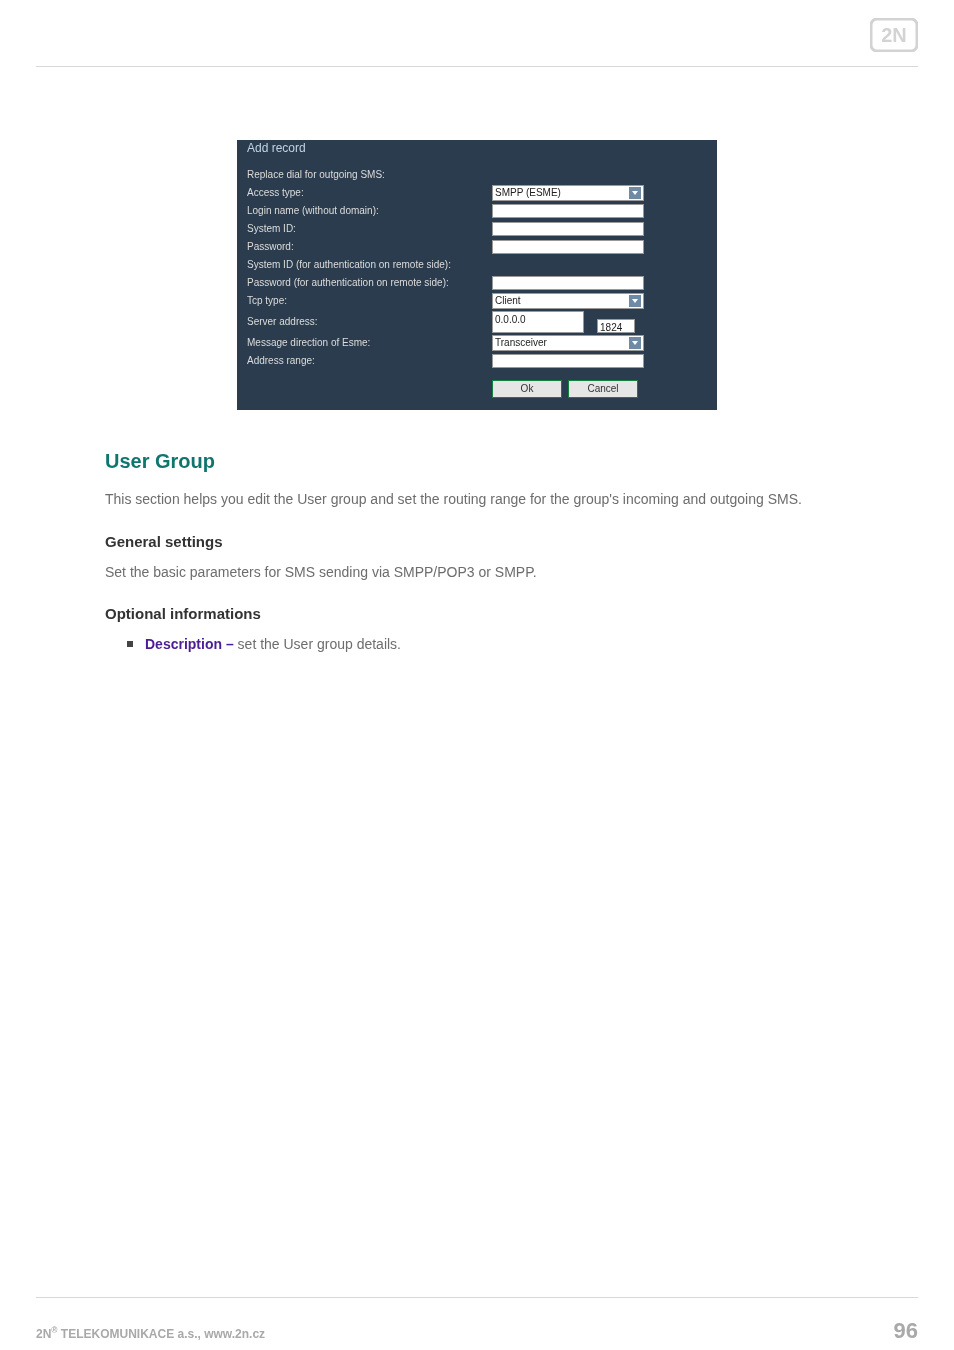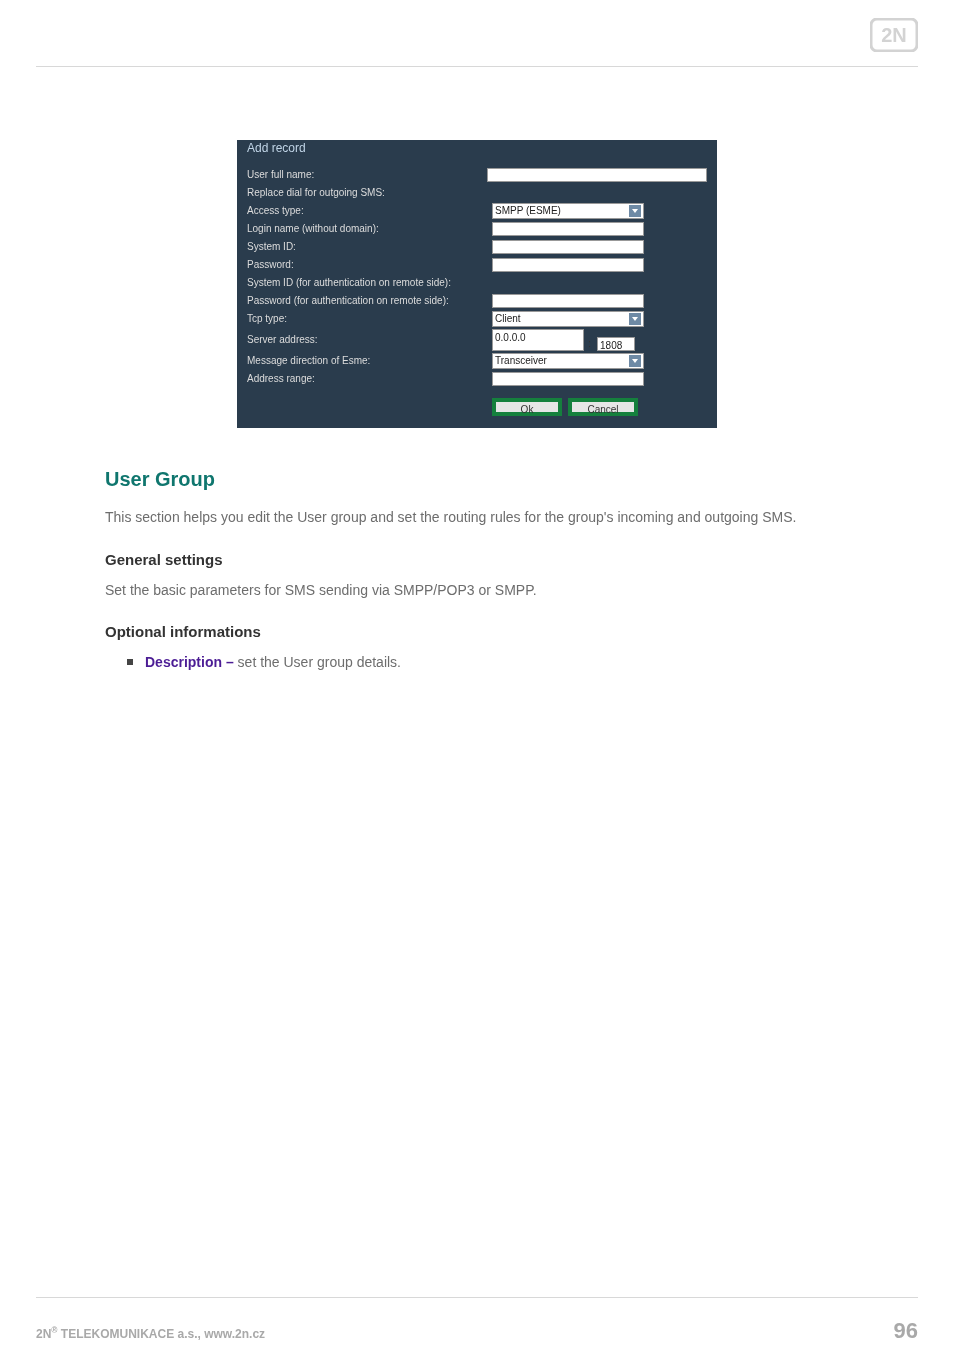--- a/index.html
+++ b/index.html
@@ -134,21 +134,21 @@
   }
   .btn-row {
     display: flex;
     gap: 6px;
     padding: 10px 10px 0 255px;
   }
   .btn {
     width: 70px;
     height: 18px;
     background: #e6e6e6;
-    border: 4px solid #15803d;
+    border: 1px solid #15803d;
     font-size: 10px;
     color: #333;
     text-align: center;
     line-height: 16px;
     cursor: pointer;
   }
 
   
   .content {
     margin-top: 40px;
@@ -235,26 +235,20 @@
 </div>
 <div class="hr-top"></div>
 
 <div class="page">
 
   <div class="panel-wrap">
     <div class="panel">
       <div class="panel-sub">Add record</div>
 
 
-      <div class="row">
-        <div class="lbl">User full name:</div>
-        <div class="val">
-            <div class="input-full"></div>
-          </div>
-      </div>
 
       <div class="row">
         <div class="lbl">Replace dial for outgoing SMS:</div>
         <div class="val"></div>
       </div>
 
       <div class="row">
         <div class="lbl">Access type:</div>
         <div class="val">
           <div class="select-md">
@@ -313,21 +307,21 @@
             </span>
           </div>
         </div>
       </div>
 
       <div class="row">
         <div class="lbl">Server address:</div>
         <div class="val">
           <div class="input-sm">0.0.0.0</div>
           <span class="colon">:</span>
-          <div class="input-port">1808</div>
+          <div class="input-port">1824</div>
         </div>
       </div>
 
       <div class="row">
         <div class="lbl">Message direction of Esme:</div>
         <div class="val">
           <div class="select-md">
             <span>Transceiver</span>
             <span class="chev">
               <svg width="8" height="8" viewBox="0 0 8 8">
@@ -347,21 +341,21 @@
 
       <div class="btn-row">
         <div class="btn">Ok</div>
         <div class="btn">Cancel</div>
       </div>
     </div>
   </div>
 
   <div class="content">
     <div class="h2">User Group</div>
-    <div class="para">This section helps you edit the User group and set the routing rules for the group's incoming and outgoing SMS.</div>
+    <div class="para">This section helps you edit the User group and set the routing range for the group's incoming and outgoing SMS.</div>
 
     <div class="h3">General settings</div>
     <div class="para">Set the basic parameters for SMS sending via SMPP/POP3 or SMPP.</div>
 
     <div class="h3">Optional informations</div>
     <ul class="bullet-list">
       <li class="bullet-item">
         <strong>Description –</strong><span> set the User group details.</span>
       </li>
     </ul>

